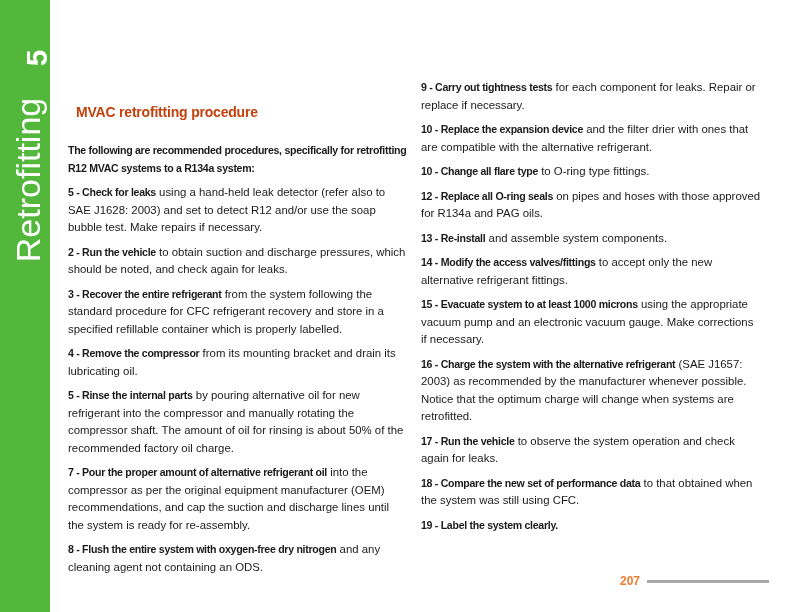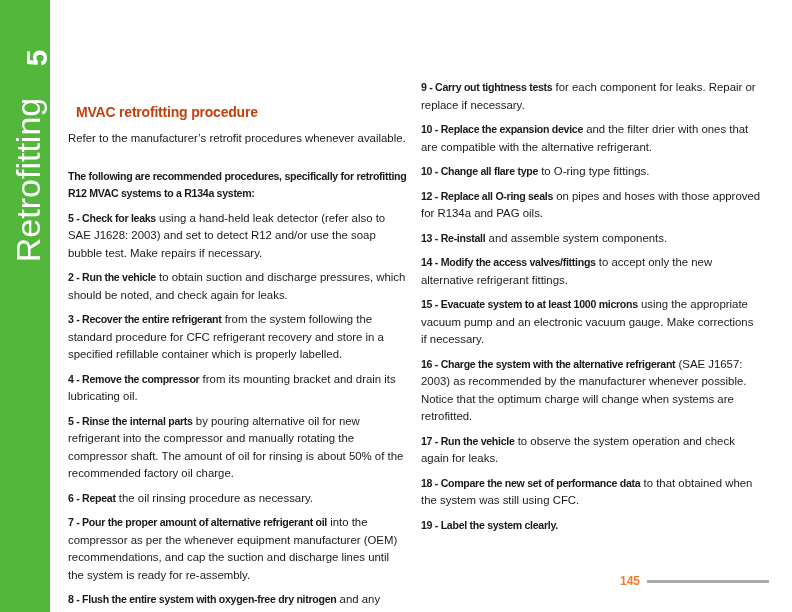--- a/index.html
+++ b/index.html
@@ -25,30 +25,28 @@
 </head>
 <body>
 
 <div class="sidebar">
   <div class="chap-num">5</div>
   <div class="chap-title">Retrofitting</div>
 </div>
 
 <div class="col left">
   <h1 class="title">MVAC retrofitting procedure</h1>
-  <p class="intro">Refer to the manufacturer’s retrofit procedures whenever available.</p>
   <p class="lead">The following are recommended procedures, specifically for retrofitting R12 MVAC systems to a R134a system:</p>
   <div id="steps-left">
       <p class="step"><b>5 - Check for leaks</b><span> using a hand-held leak detector (refer also to SAE J1628: 2003) and set to detect R12 and/or use the soap bubble test. Make repairs if necessary.</span></p>
       <p class="step"><b>2 - Run the vehicle</b><span> to obtain suction and discharge pressures, which should be noted, and check again for leaks.</span></p>
       <p class="step"><b>3 - Recover the entire refrigerant</b><span> from the system following the standard procedure for CFC refrigerant recovery and store in a specified refillable container which is properly labelled.</span></p>
       <p class="step"><b>4 - Remove the compressor</b><span> from its mounting bracket and drain its lubricating oil.</span></p>
       <p class="step"><b>5 - Rinse the internal parts</b><span> by pouring alternative oil for new refrigerant into the compressor and manually rotating the compressor shaft. The amount of oil for rinsing is about 50% of the recommended factory oil charge.</span></p>
-      <p class="step"><b>6 - Repeat</b><span> the oil rinsing procedure as necessary.</span></p>
-      <p class="step"><b>7 - Pour the proper amount of alternative refrigerant oil</b><span> into the compressor as per the whenever equipment manufacturer (OEM) recommendations, and cap the suction and discharge lines until the system is ready for re-assembly.</span></p>
+      <p class="step"><b>7 - Pour the proper amount of alternative refrigerant oil</b><span> into the compressor as per the original equipment manufacturer (OEM) recommendations, and cap the suction and discharge lines until the system is ready for re-assembly.</span></p>
       <p class="step"><b>8 - Flush the entire system with oxygen-free dry nitrogen</b><span> and any cleaning agent not containing an ODS.</span></p>
     </div>
 </div>
 
 <div class="col right">
   <div id="steps-right">
       <p class="step"><b>9 - Carry out tightness tests</b><span> for each component for leaks. Repair or replace if necessary.</span></p>
       <p class="step"><b>10 - Replace the expansion device</b><span> and the filter drier with ones that are compatible with the alternative refrigerant.</span></p>
       <p class="step"><b>10 - Change all flare type</b><span> to O-ring type fittings.</span></p>
       <p class="step"><b>12 - Replace all O-ring seals</b><span> on pipes and hoses with those approved for R134a and PAG oils.</span></p>
@@ -56,15 +54,15 @@
       <p class="step"><b>14 - Modify the access valves/fittings</b><span> to accept only the new alternative refrigerant fittings.</span></p>
       <p class="step"><b>15 - Evacuate system to at least 1000 microns</b><span> using the appropriate vacuum pump and an electronic vacuum gauge. Make corrections if necessary.</span></p>
       <p class="step"><b>16 - Charge the system with the alternative refrigerant</b><span> (SAE J1657: 2003) as recommended by the manufacturer whenever possible. Notice that the optimum charge will change when systems are retrofitted.</span></p>
       <p class="step"><b>17 - Run the vehicle</b><span> to observe the system operation and check again for leaks.</span></p>
       <p class="step"><b>18 - Compare the new set of performance data</b><span> to that obtained when the system was still using CFC.</span></p>
       <p class="step"><b>19 - Label the system clearly.</b><span></span></p>
     </div>
 </div>
 
 <div class="footer">
-  <span class="page-num">145</span>
+  <span class="page-num">207</span>
   <span class="rule"></span>
 </div>
 
 </body></html>

